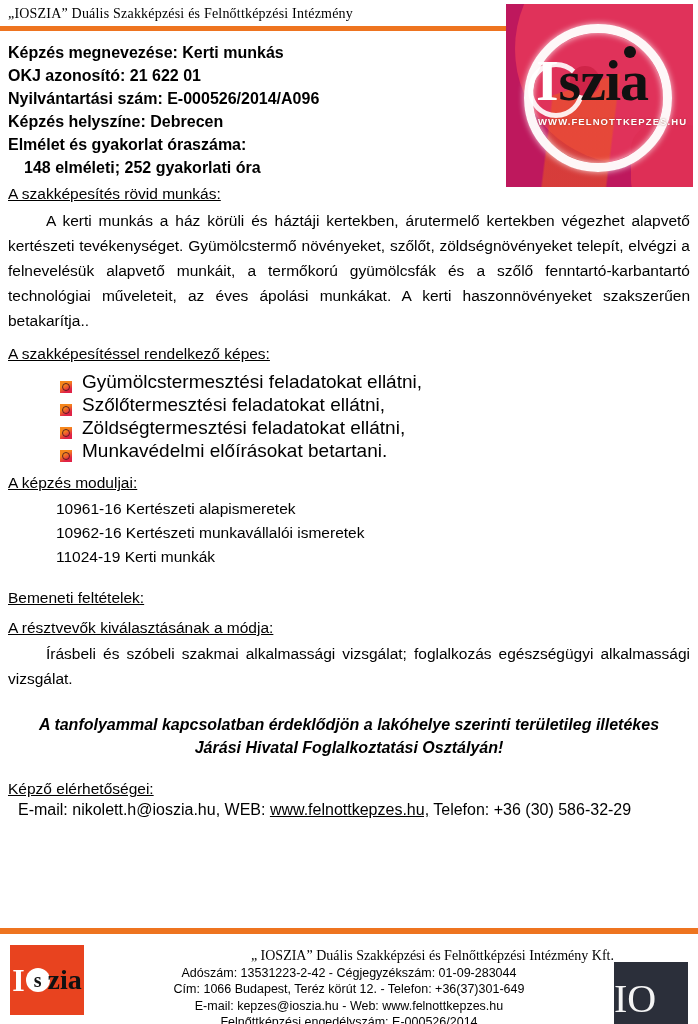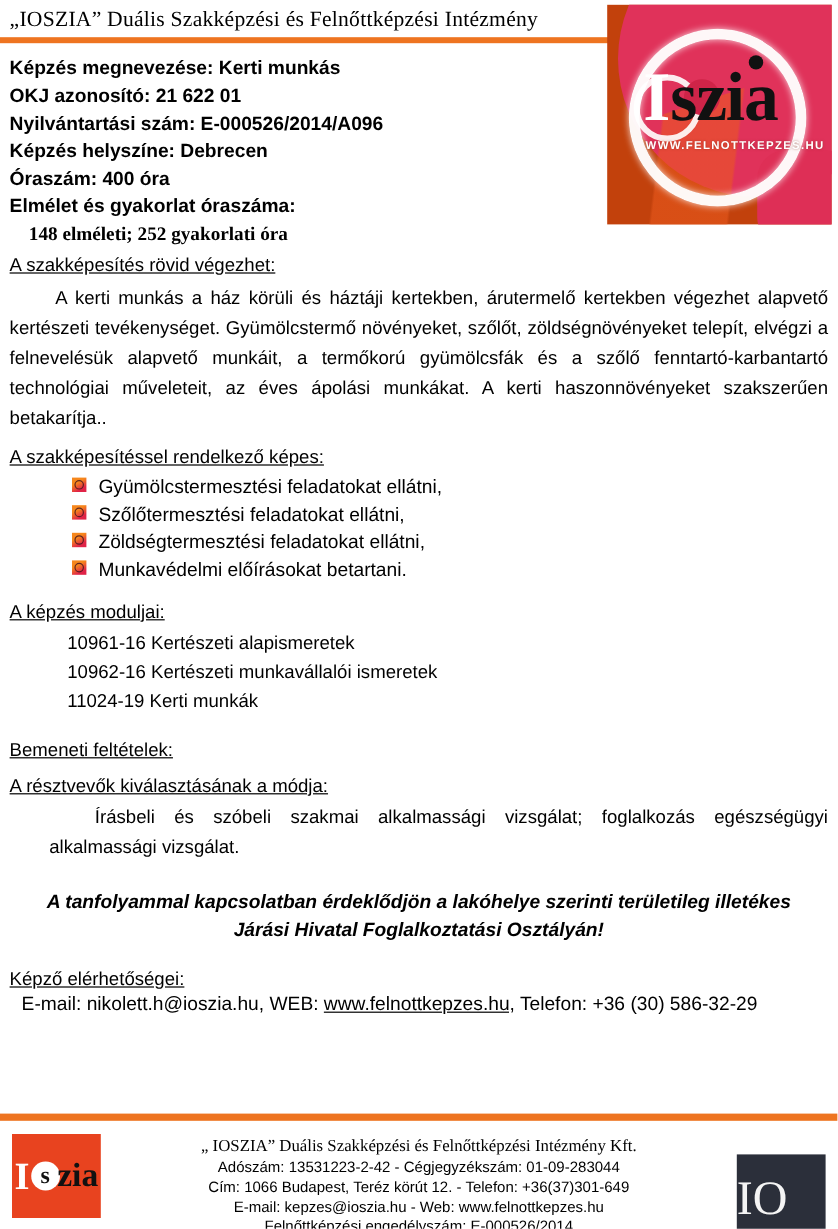--- a/index.html
+++ b/index.html
@@ -9,33 +9,33 @@
     font-family:"Liberation Sans", sans-serif;
     color:#000;
     position:relative;
     overflow:hidden;
   }
   .page { position:relative; width:698px; height:1024px; padding:0 8px; }
 
   
   .doc-title {
     font-family:"Liberation Serif", serif;
-    font-weight:normal; font-size:18px;
+    font-weight:normal; font-size:14px;
     padding-top:6px; letter-spacing:0.2px;
   }
   .header-rule {
     height:5px; background:#ee7420;
     width:508px; margin-left:-8px; margin-top:4px;
   }
 
   
   .logo-box {
     position:absolute; left:506px; top:4px;
     width:187px; height:183px;
-    background:#c2410c; overflow:hidden;
+    background:#be185d; overflow:hidden;
   }
   .logo-stripe {
     position:absolute; left:-30px; top:90px; width:180px; height:120px;
     background:linear-gradient(115deg, rgba(255,255,255,0) 40%, rgba(235,90,30,0.55) 41%, rgba(235,90,30,0.55) 70%, rgba(255,255,255,0) 71%);
     transform:rotate(-18deg);
   }
   .logo-pink-top {
     position:absolute; right:-52px; top:-70px;
     width:230px; height:230px; border-radius:50%;
     background:#e0325a;
@@ -75,44 +75,44 @@
   }
   .logo-url {
     position:absolute; left:32px; top:112px;
     color:#ffffff; font-size:9.5px; font-weight:bold;
     letter-spacing:1.1px;
     text-shadow:0 0 2px rgba(120,40,20,.6);
   }
 
   
   .course-info { margin-top:10px; font-weight:bold; font-size:16px; line-height:23px; width:500px; }
-  .course-info .indent { padding-left:16px;font-family:Liberation Serif, serif; }
+  .course-info .indent { padding-left:16px; }
 
   
   .section-heading { margin-top:12px; font-size:15.5px; }
   .section-heading span { text-decoration:underline; }
   .first-heading { margin-top:6px; }
   .para {
     margin-top:5px; font-size:15.5px; line-height:25px;
     text-align:justify; text-indent:38px;
   }
   .bullets { margin-top:7px; }
-  .bullet-row { display:flex; align-items:flex-start; padding-left:52px; height:23px; font-size:16px; }
+  .bullet-row { display:flex; align-items:flex-end; padding-left:52px; height:23px; font-size:19px; }
   .bullet-icon {
     flex:0 0 auto; width:12px; height:12px; margin-right:10px;
     background:linear-gradient(150deg,#f6871c 35%, #e02347 75%);
     position:relative;
   }
   .bullet-icon::after {
     content:""; position:absolute; left:2px; top:2px; right:2px; bottom:2px;
     border:1.6px solid rgba(70,20,30,0.85); border-radius:50%;
   }
   .plain-list { margin-top:5px; font-size:15.5px; line-height:24px; padding-left:48px; }
   .gap-heading { margin-top:20px; }
-  .para-noindent2 { margin-top:4px; font-size:15.5px; line-height:25px; text-align:justify; text-indent:38px;margin-left:33px; }
+  .para-noindent2 { margin-top:4px; font-size:15.5px; line-height:25px; text-align:justify; text-indent:38px; }
 
   .notice {
     margin-top:22px; font-size:16px; font-weight:bold; font-style:italic;
     text-align:center; line-height:23px; padding:0 18px;
   }
 
   .contact-heading { margin-top:21px; font-size:15.5px; }
   .contact-heading span { text-decoration:underline; }
   .contact-line { margin-top:3px; font-size:16px; padding-left:10px; }
   .contact-line .weblink { text-decoration:underline; cursor:pointer; }
@@ -134,21 +134,21 @@
   }
   .footer-logo-left .fi { color:#ffffff; font-size:32px; line-height:32px; }
   .footer-logo-left .fo {
     width:24px; height:24px; border-radius:50%; background:#ffffff;
     display:flex; align-items:center; justify-content:center;
     margin:0 -2px 0 1px;
   }
   .footer-logo-left .fo span { color:#111; font-size:20px; line-height:20px; font-weight:bold; }
   .footer-logo-left .fzia { color:#111111; font-size:28px; line-height:28px; }
   .footer-center { flex:1 1 auto; text-align:center; font-size:12.5px; line-height:16.5px; padding-top:6px; }
-  .footer-center .serif-line { font-family:"Liberation Serif", serif; font-size:14px; }
+  .footer-center .serif-line { font-family:"Liberation Serif", serif; font-size:14px;text-align:right; }
   .footer-logo-right {
     flex:0 0 auto; width:74px; height:72px; margin-top:20px;
     background:#2b2f3a;
     display:flex; align-items:center; justify-content:flex-start;
   }
   .footer-logo-right span {
     font-family:"Liberation Serif", serif; color:#f4f4f4; font-size:40px;
   }
 </style>
 </head>
@@ -169,26 +169,25 @@
     <div class="logo-dot"></div>
     <div class="logo-text"><span class="li">I</span><span class="ls">szia</span></div>
     <div class="logo-url">WWW.FELNOTTKEPZES.HU</div>
   </div>
 
   <div class="course-info">
     <div class="info-line">Képzés megnevezése: Kerti munkás</div>
     <div class="info-line">OKJ azonosító: 21 622 01</div>
     <div class="info-line">Nyilvántartási szám: E-000526/2014/A096</div>
     <div class="info-line">Képzés helyszíne: Debrecen</div>
-    <div class="info-line">Óraszám: 400 óra</div>
     <div class="info-line">Elmélet és gyakorlat óraszáma:</div>
     <div class="info-line indent">148 elméleti; 252 gyakorlati óra</div>
   </div>
 
-  <div class="section-heading first-heading"><span>A szakképesítés rövid végezhet:</span></div>
+  <div class="section-heading first-heading"><span>A szakképesítés rövid munkás:</span></div>
   <p class="para">A kerti munkás a ház körüli és háztáji kertekben, árutermelő kertekben végezhet alapvető kertészeti tevékenységet. Gyümölcstermő növényeket, szőlőt, zöldségnövényeket telepít, elvégzi a felnevelésük alapvető munkáit, a termőkorú gyümölcsfák és a szőlő fenntartó-karbantartó technológiai műveleteit, az éves ápolási munkákat. A kerti haszonnövényeket szakszerűen betakarítja..</p>
 
   <div class="section-heading"><span>A szakképesítéssel rendelkező képes:</span></div>
   <div class="bullets">
     <div class="bullet-row">
         <span class="bullet-icon"></span>
         <span>Gyümölcstermesztési feladatokat ellátni,</span>
       </div>
     <div class="bullet-row">
         <span class="bullet-icon"></span>

